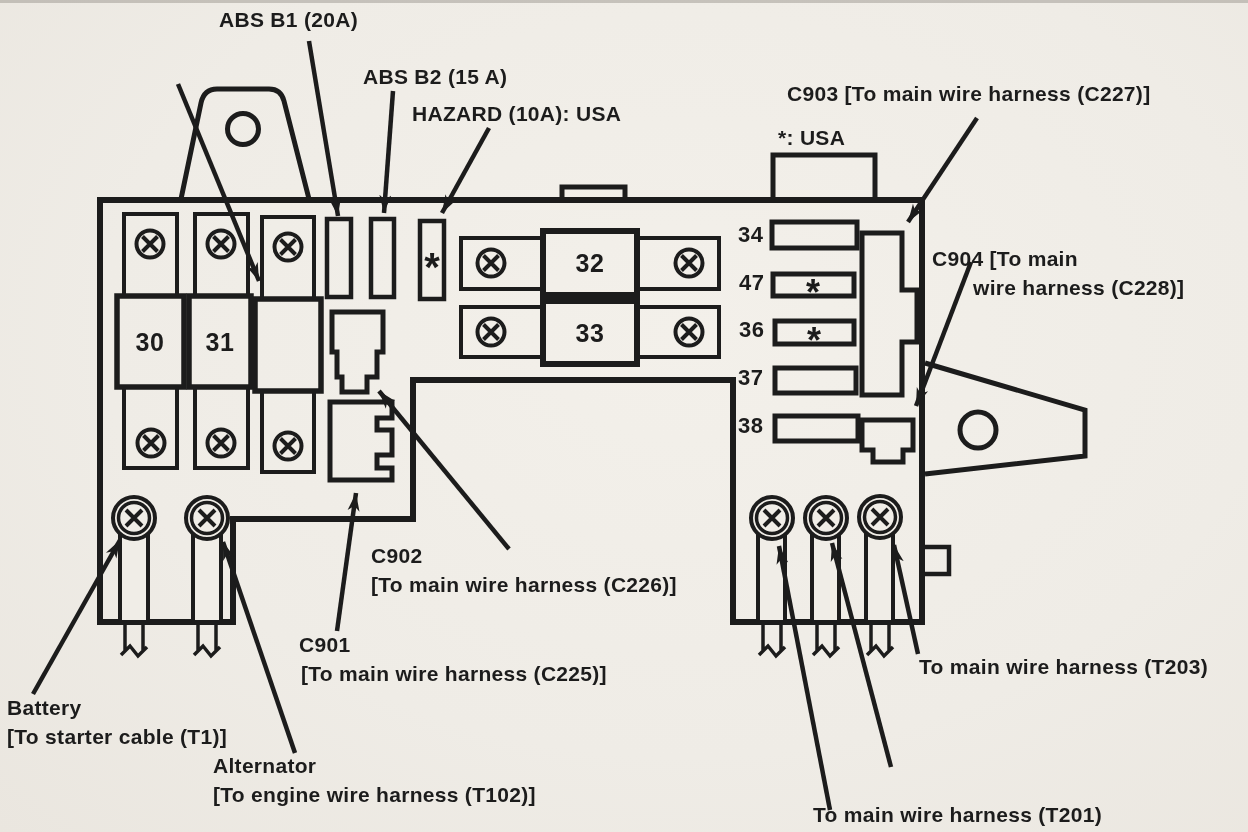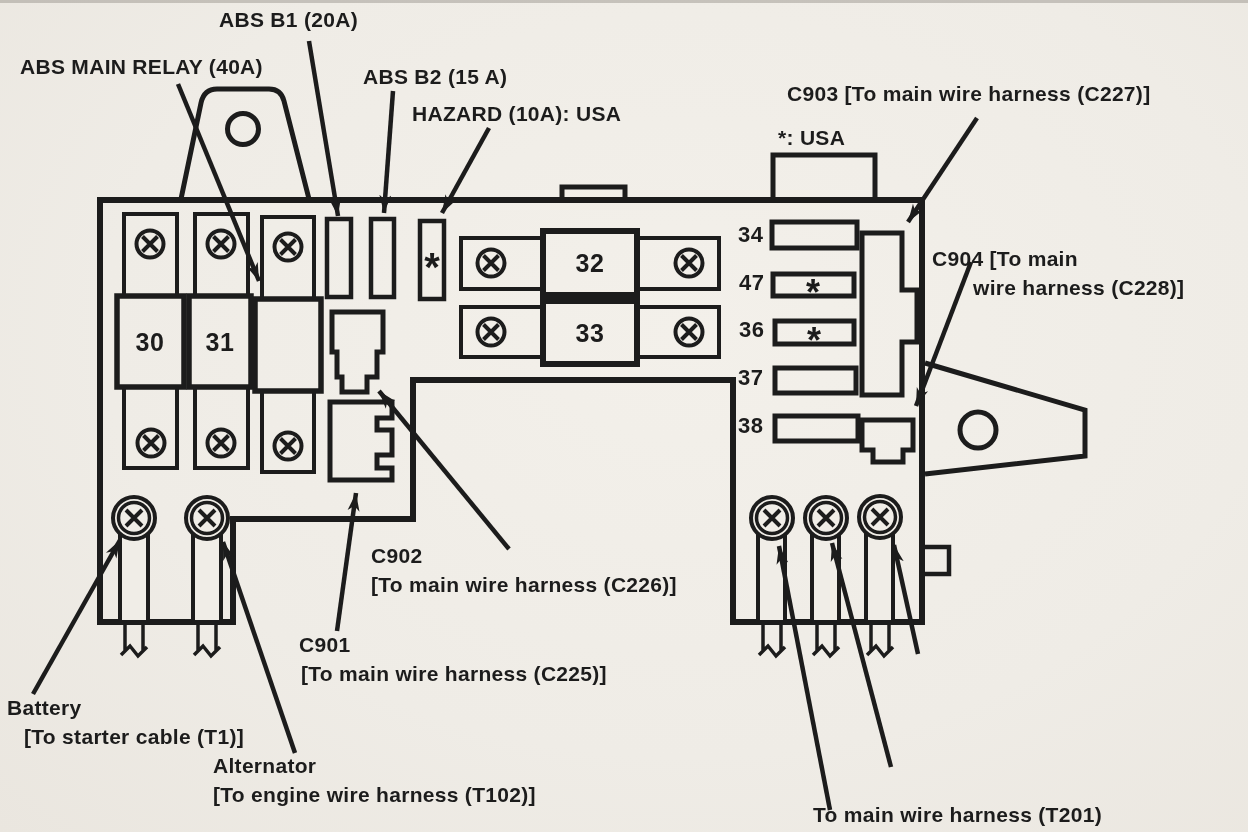--- a/index.html
+++ b/index.html
@@ -163,35 +163,35 @@
       <path d="M337,631 L356,493" marker-end="url(#arr)"></path>
       <path d="M33,694 L120,540" marker-end="url(#arr)"></path>
       <path d="M295,753 L223,542" marker-end="url(#arr)"></path>
       <path d="M918,654 L894,545" marker-end="url(#arr)"></path>
       <path d="M891,767 L832,543" marker-end="url(#arr)"></path>
       <path d="M830,810 L779,546" marker-end="url(#arr)"></path>
     </g>
   </svg>
 
   <div class="lbl" style="left:219px;top:7px">ABS B1 (20A)</div>
-  <div class="lbl" style="left:20px;top:54px">ABS MAIN RELAY (40A)</div>
   <div class="lbl" style="left:363px;top:64px">ABS B2 (15 A)</div>
   <div class="lbl" style="left:412px;top:101px">HAZARD (10A): USA</div>
   <div class="lbl" style="left:787px;top:81px">C903 [To main wire harness (C227)]</div>
   <div class="lbl" style="left:778px;top:125px">*: USA</div>
   <div class="lbl" style="left:932px;top:246px">C904 [To main</div>
   <div class="lbl" style="left:973px;top:275px">wire harness (C228)]</div>
   <div class="lbl" style="left:371px;top:543px">C902</div>
   <div class="lbl" style="left:371px;top:572px">[To main wire harness (C226)]</div>
   <div class="lbl" style="left:299px;top:632px">C901</div>
   <div class="lbl" style="left:301px;top:661px">[To main wire harness (C225)]</div>
   <div class="lbl" style="left:7px;top:695px">Battery</div>
-  <div class="lbl" style="left:24px;top:724px">[To starter cable (T1)]</div>
+  <div class="lbl" style="left:7px;top:724px">[To starter cable (T1)]</div>
   <div class="lbl" style="left:213px;top:753px">Alternator</div>
   <div class="lbl" style="left:213px;top:782px">[To engine wire harness (T102)]</div>
+  <div class="lbl" style="left:919px;top:654px">To main wire harness (T203)</div>
   <div class="lbl" style="left:813px;top:802px">To main wire harness (T201)</div>
 
   <div class="num" style="left:150px;top:342px">30</div>
   <div class="num" style="left:220px;top:342px">31</div>
   <div class="num" style="left:590px;top:263px">32</div>
   <div class="num" style="left:590px;top:333px">33</div>
   <div class="numside" style="left:738px;top:224px">34</div>
   <div class="numside" style="left:739px;top:272px">47</div>
   <div class="numside" style="left:739px;top:319px">36</div>
   <div class="numside" style="left:738px;top:367px">37</div>

